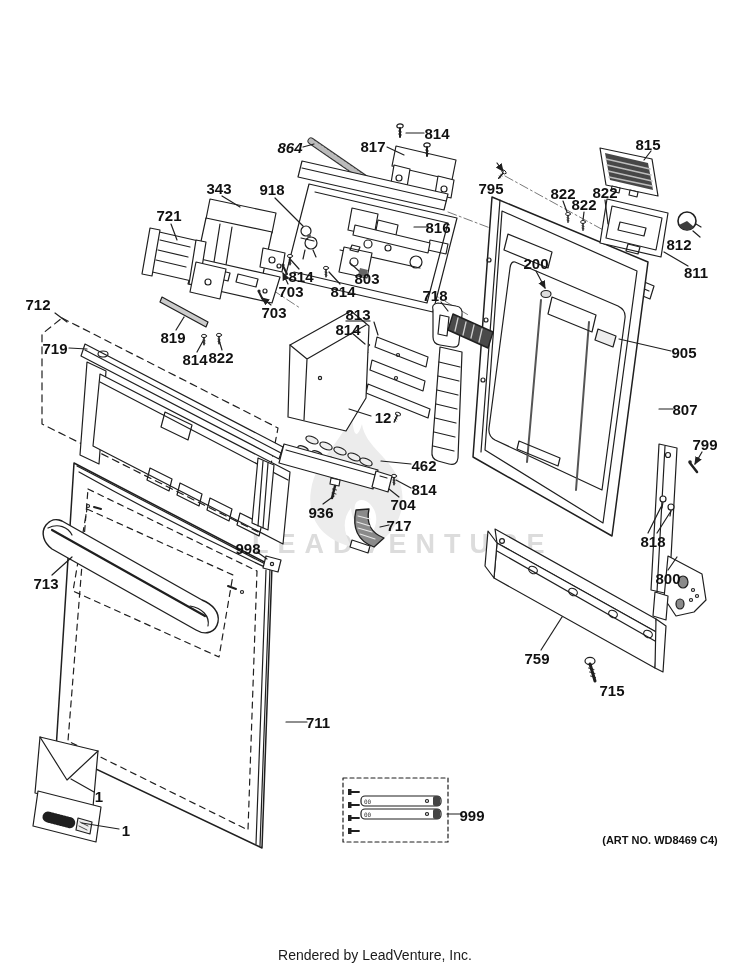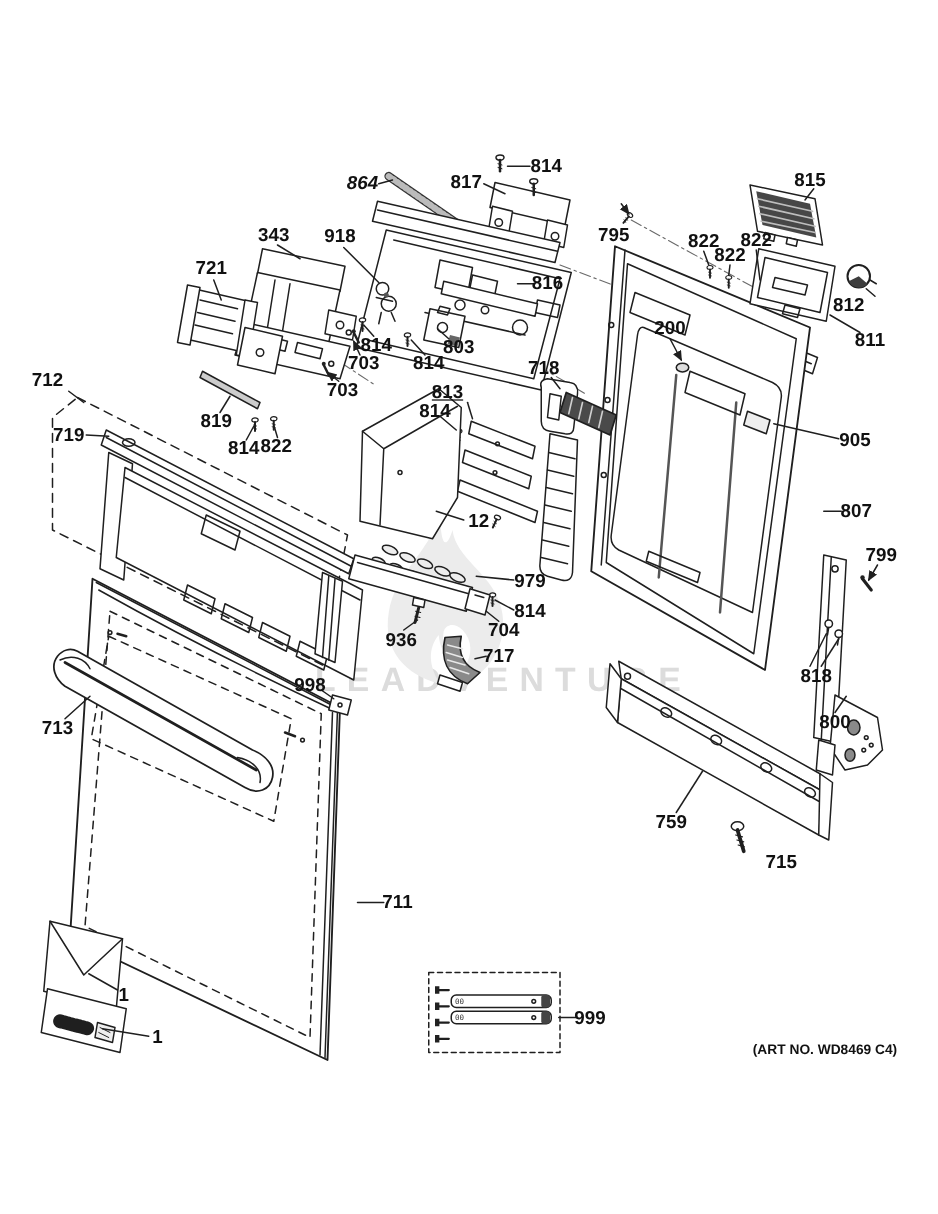--- a/index.html
+++ b/index.html
@@ -428,32 +428,33 @@
       <div class="part-label" style="left: 358px; top: 314px; text-decoration: underline;">813</div>
       <div class="part-label" style="left: 348px; top: 329px;">814</div>
       <div class="part-label" style="left: 38px; top: 304px;">712</div>
       <div class="part-label" style="left: 55px; top: 348px;">719</div>
       <div class="part-label" style="left: 173px; top: 337px;">819</div>
       <div class="part-label" style="left: 195px; top: 359px;">814</div>
       <div class="part-label" style="left: 221px; top: 357px;">822</div>
       <div class="part-label" style="left: 684px; top: 352px;">905</div>
       <div class="part-label" style="left: 685px; top: 409px;">807</div>
       <div class="part-label" style="left: 383px; top: 417px;">12</div>
-      <div class="part-label" style="left: 424px; top: 465px;">979</div>
+      <div class="part-label" style="left: 424px; top: 465px;">462</div>
       <div class="part-label" style="left: 424px; top: 489px;">814</div>
       <div class="part-label" style="left: 403px; top: 504px;">704</div>
       <div class="part-label" style="left: 321px; top: 512px;">936</div>
       <div class="part-label" style="left: 399px; top: 525px;">717</div>
       <div class="part-label" style="left: 248px; top: 548px;">998</div>
       <div class="part-label" style="left: 705px; top: 444px;">799</div>
       <div class="part-label" style="left: 653px; top: 541px;">818</div>
       <div class="part-label" style="left: 668px; top: 578px;">800</div>
       <div class="part-label" style="left: 46px; top: 583px;">713</div>
       <div class="part-label" style="left: 537px; top: 658px;">759</div>
-      <div class="part-label" style="left: 625px; top: 690px;">715</div>
+      <div class="part-label" style="left: 612px; top: 690px;">715</div>
       <div class="part-label" style="left: 318px; top: 722px;">711</div>
       <div class="part-label" style="left: 99px; top: 796px;">1</div>
       <div class="part-label" style="left: 126px; top: 830px;">1</div>
       <div class="part-label" style="left: 472px; top: 815px;">999</div>
     </div>
 
   <div class="art-no">(ART NO. WD8469 C4)</div>
+  <div class="footer">Rendered by LeadVenture, Inc.</div>
 </div>
 
 </body></html>

